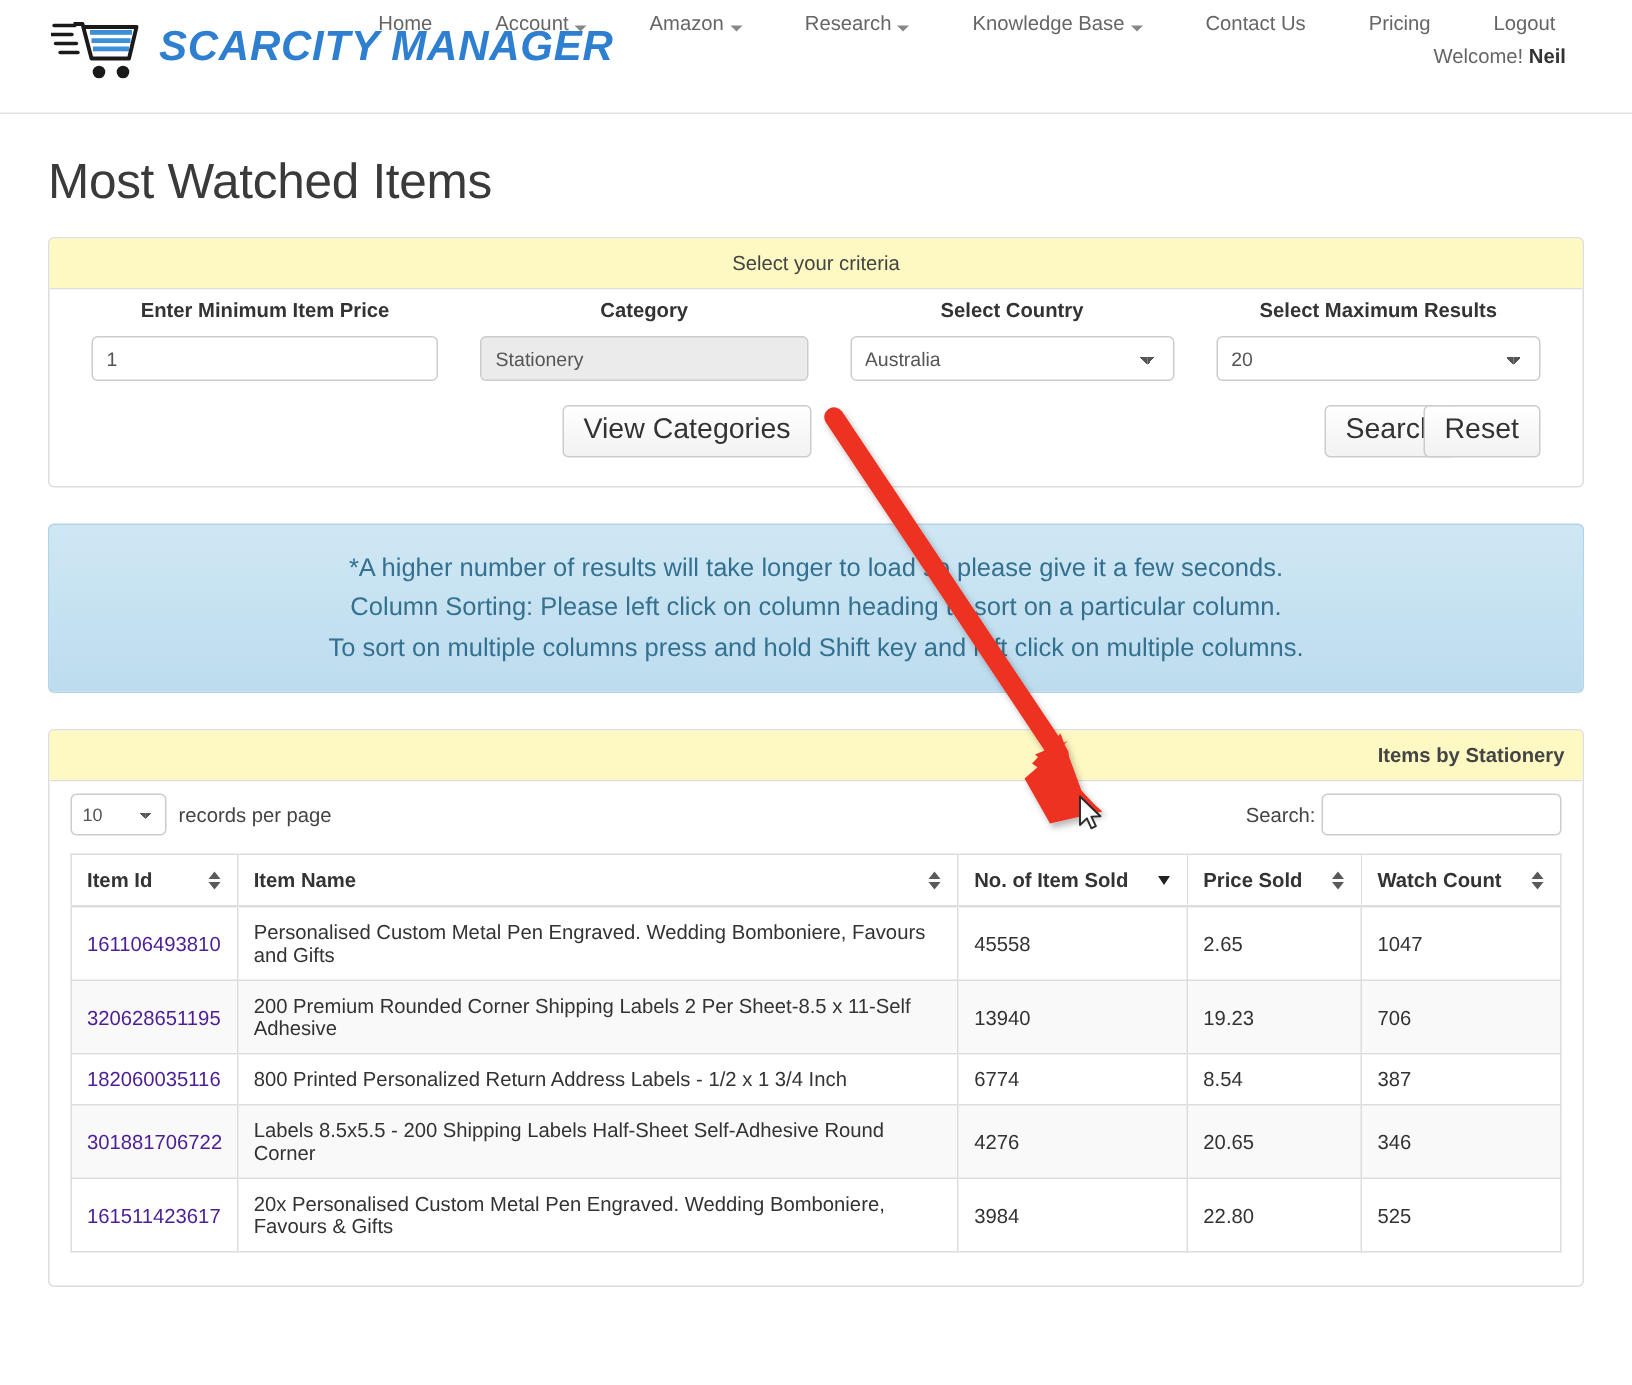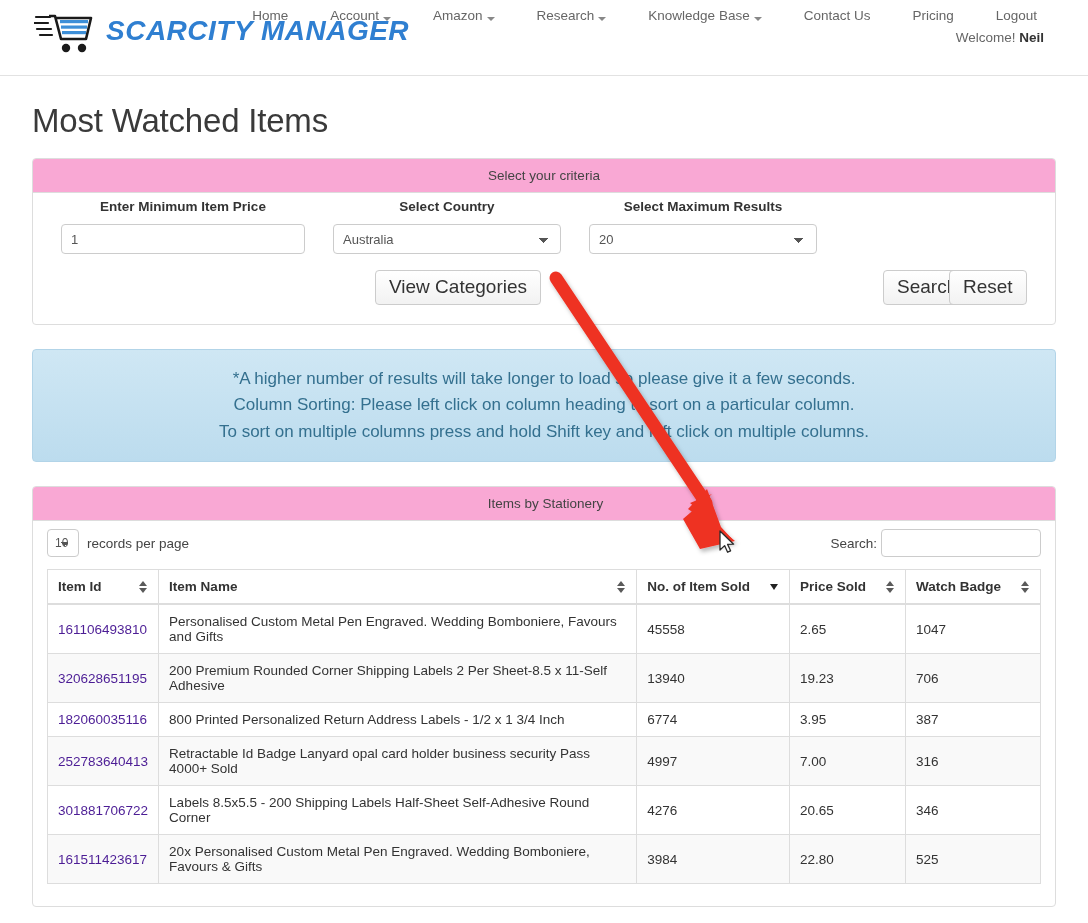--- a/index.html
+++ b/index.html
@@ -88,29 +88,29 @@
     letter-spacing: -0.2px;
   }
 
   
   .panel {
     border: 1px solid #dddddd;
     border-radius: 4px;
     background: #ffffff;
   }
   .panel-head {
-    background: #f9a8d4;
+    background: #fef9c3;
     border-bottom: 1px solid #dddddd;
     border-radius: 3px 3px 0 0;
     padding: 9px 12px;
     font-size: 13.5px;
     color: #444444;
     text-align: center;
   }
-  .panel-head.left { text-align: center; padding-left: 15px; }
+  .panel-head.left { text-align: right; padding-left: 15px; font-weight: bold; }
   .panel-body { padding: 6px 14px 22px 14px; }
 
   .criteria-grid {
     display: flex;
     align-items: flex-start;
   }
   .crit-col { padding: 0 14px; }
   .crit-col.c1 { width: 272px; }
   .crit-col.c2 { width: 258px; }
   .crit-col.c3 { width: 256px; }
@@ -198,21 +198,21 @@
     padding: 2px 0 12px 0;
   }
   .dt-len {
     display: flex;
     align-items: center;
     gap: 8px;
     font-size: 13.5px;
     color: #444444;
   }
   select.dt-len-select {
-    width: 32px;
+    width: 64px;
     height: 28px;
     border: 1px solid #cccccc;
     border-radius: 4px;
     background: #ffffff;
     font-size: 12px;
     font-family: "Liberation Sans", sans-serif;
     color: #555;
     padding: 0 4px 0 7px;
     -webkit-appearance: none;
     appearance: none;
@@ -401,20 +401,24 @@
     <div class="panel-head">Select your criteria</div>
     <div class="panel-body">
 
       <div class="criteria-grid">
 
         <div class="crit-col c1">
           <div class="crit-label">Enter Minimum Item Price</div>
           <input class="field" type="text" value="1" style="">
         </div>
 
+        <div class="crit-col c2">
+          <div class="crit-label">Category</div>
+          <input class="field disabled" type="text" readonly="" value="Stationery" style="">
+        </div>
 
         <div class="crit-col c3">
           <div class="crit-label">Select Country</div>
           <select class="field">
             <option>Australia</option>
           </select>
         </div>
 
         <div class="crit-col c4">
           <div class="crit-label">Select Maximum Results</div>
@@ -479,21 +483,21 @@
               </span>
             </th>
             <th class="col-price">
               <span class="th-inner">
                 <span>Price Sold</span>
                 <i class="sort-both"></i>
               </span>
             </th>
             <th class="col-watch">
               <span class="th-inner">
-                <span>Watch Badge</span>
+                <span>Watch Count</span>
                 <i class="sort-both"></i>
               </span>
             </th>
           </tr>
         </thead>
         <tbody>
           <tr>
             <td><a class="item-link">161106493810</a></td>
             <td>Personalised Custom Metal Pen Engraved. Wedding Bomboniere, Favours and Gifts</td>
             <td>45558</td>
@@ -504,29 +508,22 @@
             <td><a class="item-link">320628651195</a></td>
             <td>200 Premium Rounded Corner Shipping Labels 2 Per Sheet-8.5 x 11-Self Adhesive</td>
             <td>13940</td>
             <td>19.23</td>
             <td>706</td>
           </tr>
           <tr>
             <td><a class="item-link">182060035116</a></td>
             <td>800 Printed Personalized Return Address Labels - 1/2 x 1 3/4 Inch</td>
             <td>6774</td>
-            <td>3.95</td>
+            <td>8.54</td>
             <td>387</td>
-          </tr>
-          <tr>
-            <td><a class="item-link">252783640413</a></td>
-            <td>Retractable Id Badge Lanyard opal card holder business security Pass 4000+ Sold</td>
-            <td>4997</td>
-            <td>7.00</td>
-            <td>316</td>
           </tr>
           <tr>
             <td><a class="item-link">301881706722</a></td>
             <td>Labels 8.5x5.5 - 200 Shipping Labels Half-Sheet Self-Adhesive Round Corner</td>
             <td>4276</td>
             <td>20.65</td>
             <td>346</td>
           </tr>
           <tr>
             <td><a class="item-link">161511423617</a></td>

